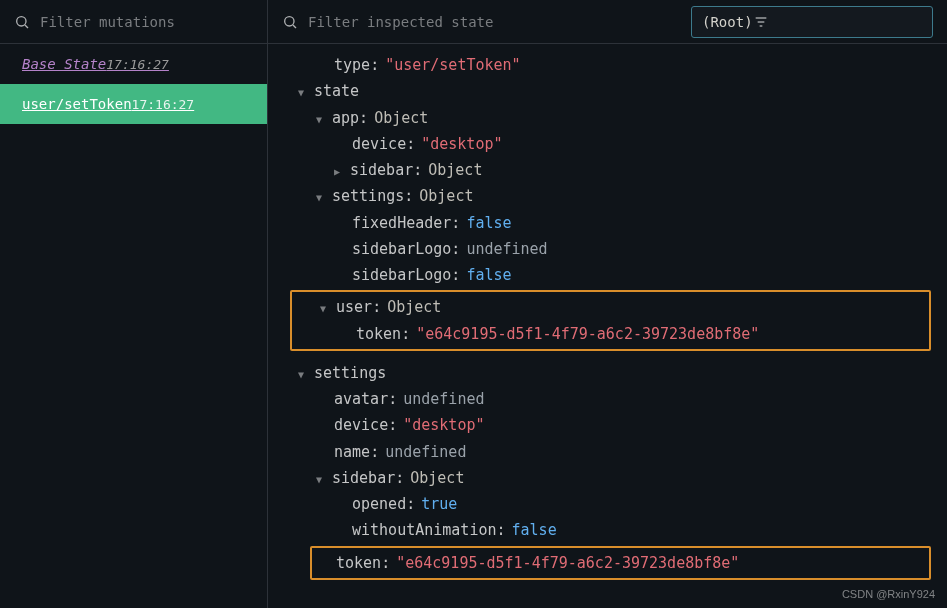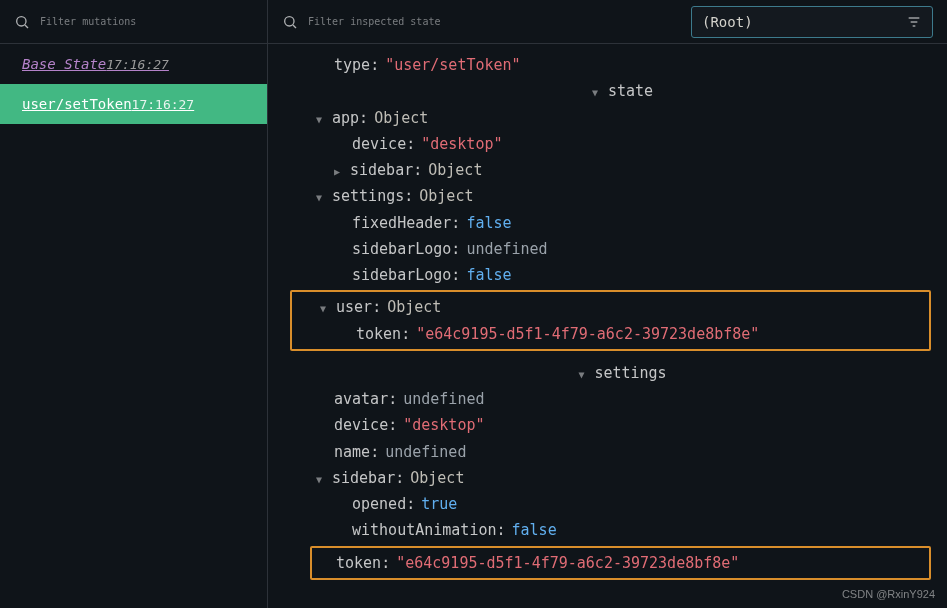--- a/index.html
+++ b/index.html
@@ -4,37 +4,37 @@
 <style>
 * { margin: 0; padding: 0; box-sizing: border-box; font-family: 'SF Mono', 'Monaco', 'Consolas', monospace; }
 body { background: #0f1419; color: #bfbdb6; width: 947px; height: 608px; overflow: hidden; position: relative; }
 .container { display: flex; height: 100%; }
 .sidebar { width: 268px; border-right: 1px solid #2d3239; display: flex; flex-direction: column; }
 .main { flex: 1; display: flex; flex-direction: column; }
 .search-bar { height: 44px; border-bottom: 1px solid #2d3239; display: flex; align-items: center; padding: 0 14px; gap: 10px; }
 .main .search-bar { position: relative; }
 .search-icon { width: 16px; height: 16px; flex-shrink: 0; }
 .search-icon svg { width: 100%; height: 100%; }
-.search-input { background: transparent; border: none; color: #bfbdb6; font-size: 10px; outline: none; flex: 1; font-family: inherit; }
+.search-input { background: transparent; border: none; color: #bfbdb6; font-size: 14px; outline: none; flex: 1; font-family: inherit; }
 .search-input::placeholder { color: #7a7d80; }
-.root-selector { background: #14191f; border: 1px solid #3d7a8c; border-radius: 3px; height: 32px; display: flex; align-items: center; padding: 0 10px; width: 242px; margin-left: auto; color: #d4d2cc; font-size: 14px; justify-content: space-between; }
+.root-selector { background: #14191f; border: 1px solid #3d7a8c; border-radius: 3px; height: 32px; display: flex; align-items: center; padding: 0 10px; width: 242px; margin-left: auto; color: #d4d2cc; font-size: 14px; }
 .filter-icon { width: 16px; height: 16px; }
 .filter-icon svg { width: 100%; height: 100%; }
 .mutation-list { flex: 1; overflow: auto; }
 .mutation-item { display: flex; justify-content: flex-start; align-items: center; padding: 12px 22px; font-size: 14px; cursor: pointer; text-decoration: underline; }
 .mutation-item.base { color: #b482c9; font-style: italic; }
 .mutation-item.active { background: #42b883; color: #fff; }
 .mutation-time { color: #9b9b9b; font-size: 13px; }
 .mutation-item.active .mutation-time { color: #e8f5ef; }
 .content { flex: 1; overflow: auto; padding: 8px 0 8px 16px; font-size: 15px; line-height: 1.75; }
 .tree-row { display: flex; align-items: baseline; white-space: nowrap; }
 .arrow { width: 12px; display: inline-block; color: #7a7d80; font-size: 10px; margin-right: 4px; flex-shrink: 0; user-select: none; }
 .arrow.expanded::before { content: '▼'; }
 .arrow.collapsed::before { content: '▶'; }
-.indent-0 { padding-left: 14px; justify-content: center; }
+.indent-0 { padding-left: 14px; }
 .indent-1 { padding-left: 32px; }
 .indent-2 { padding-left: 50px; }
 .indent-3 { padding-left: 68px; }
 .key { color: #c5c6c7; }
 .colon { color: #c5c6c7; margin-right: 6px; }
 .val-obj { color: #bfbdb6; }
 .val-str { color: #e06c75; }
 .val-bool { color: #61afef; }
 .val-undef { color: #9aa2aa; }
 .section-header { color: #c5c6c7; font-weight: 400; }

